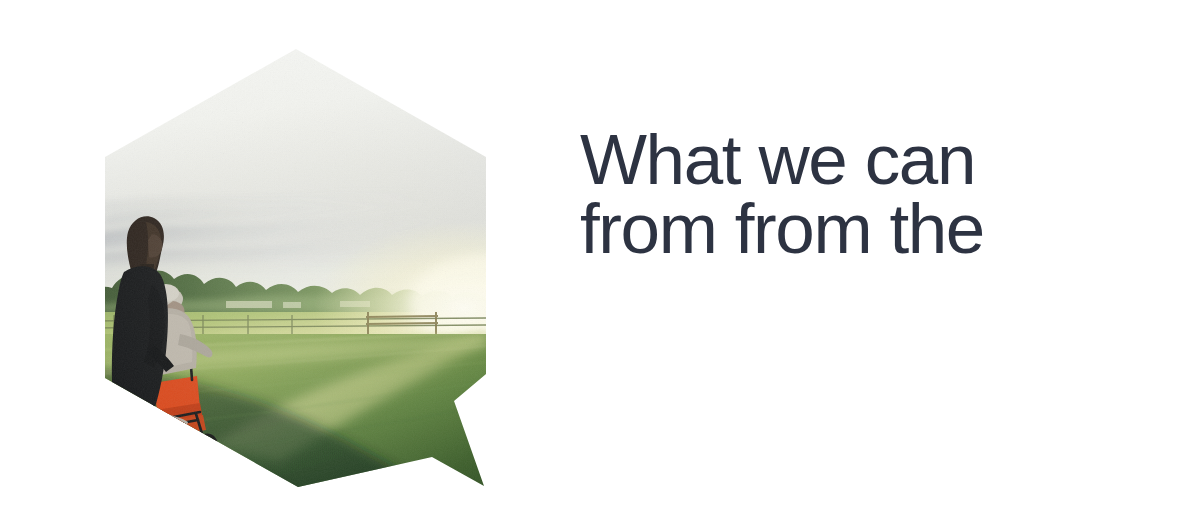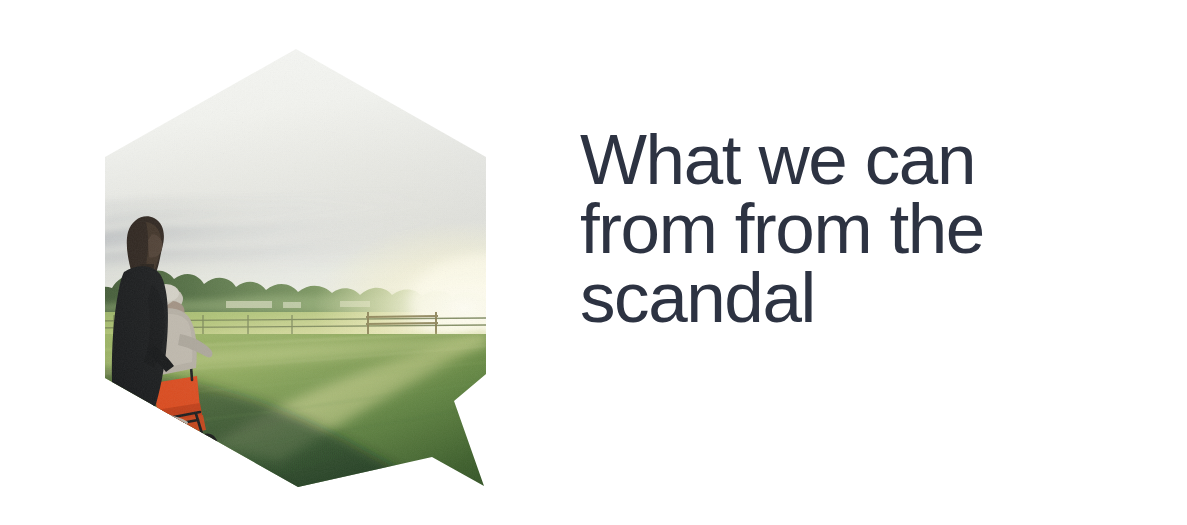--- a/index.html
+++ b/index.html
@@ -292,16 +292,15 @@
         <rect x="0" y="0" width="500" height="525" fill="url(#sunGlow)" opacity="0.10"></rect>
 
         <rect x="0" y="0" width="500" height="525" filter="url(#grain)" opacity="0.9"></rect>
       </g>
     </svg>
   </figure>
 
   <h1 id="headline-block">
     <div class="headline-line">What we can</div>
     <div class="headline-line">from from the</div>
-    <div class="headline-line">scandal</div>
   </h1>
 
 </div>
 
 </body></html>

